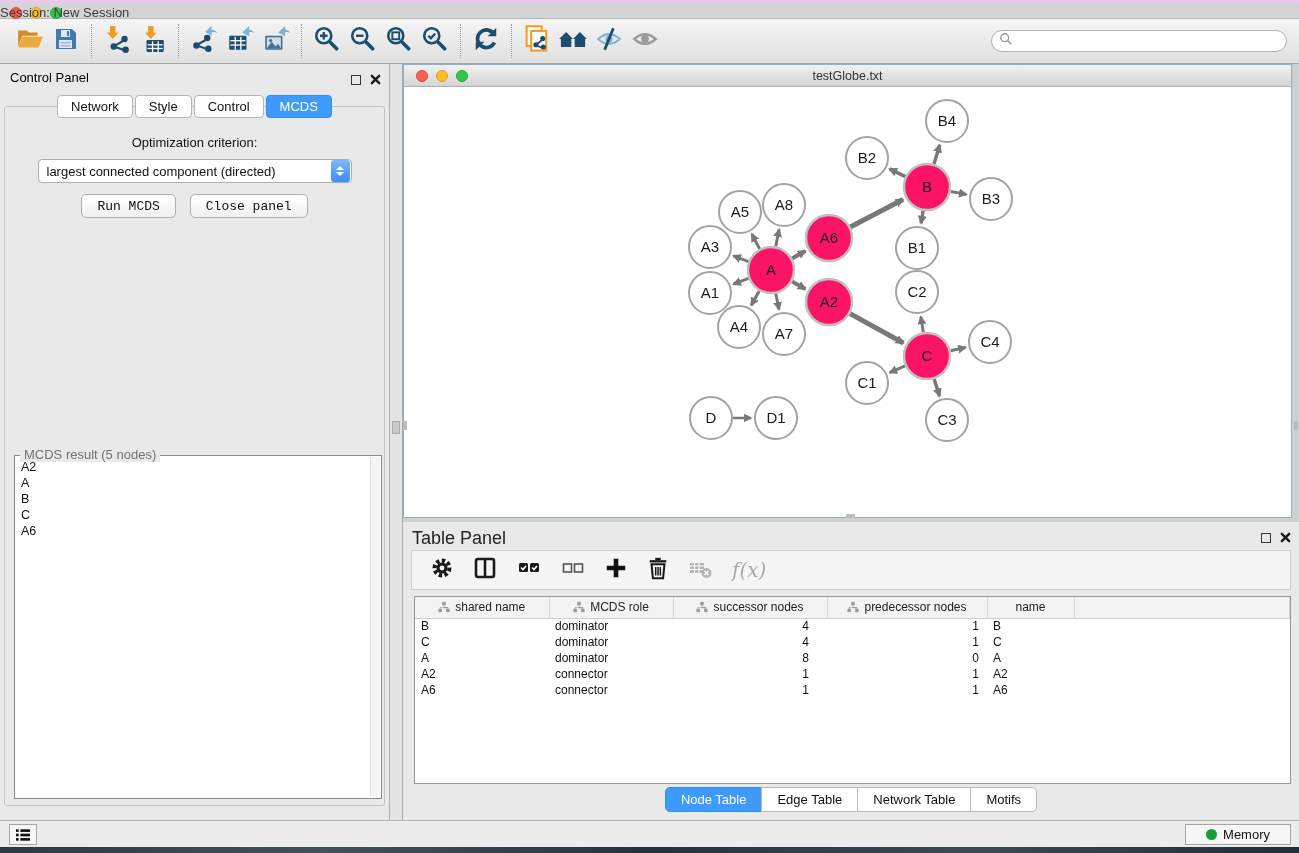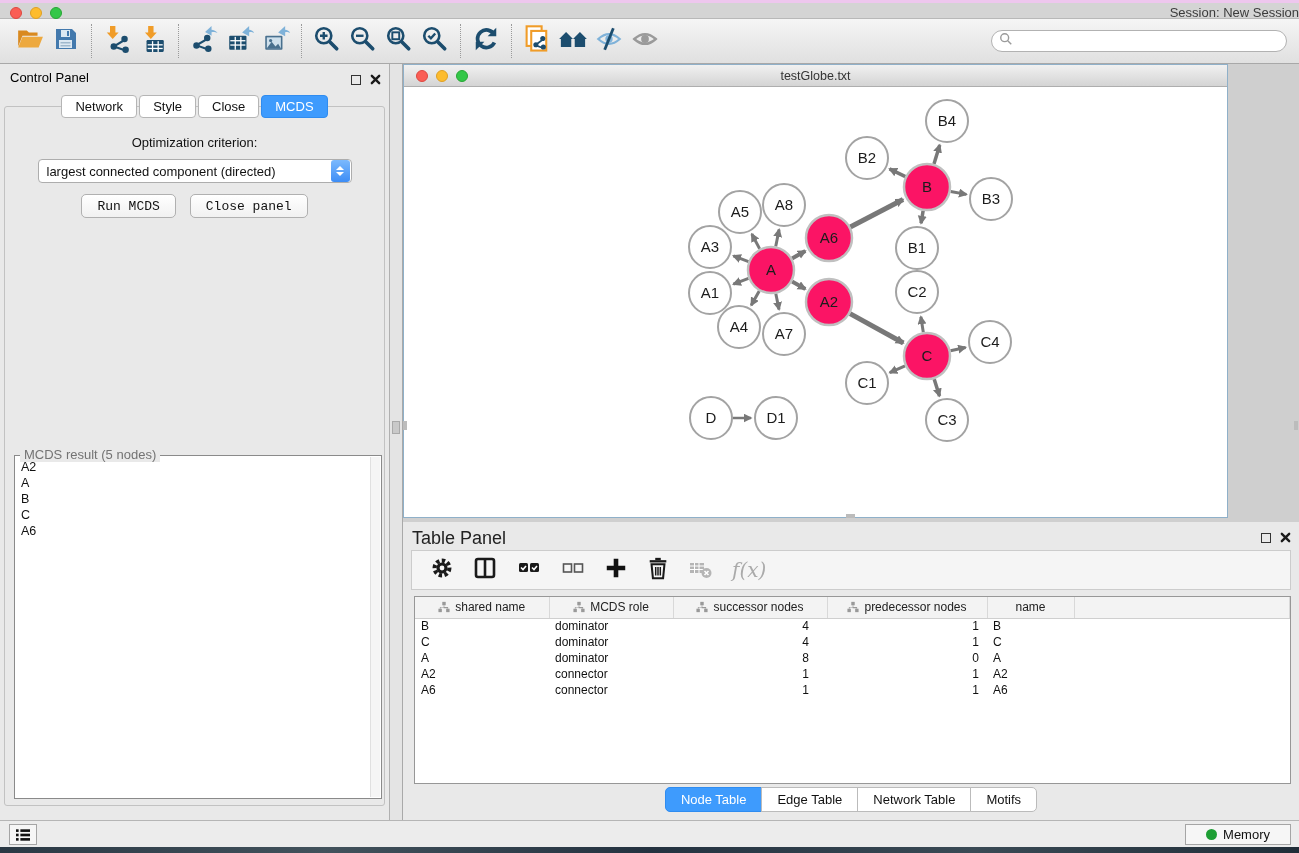--- a/index.html
+++ b/index.html
@@ -1,20 +1,20 @@
 <!DOCTYPE html>
 <html><head>
 <meta charset="utf-8">
 <style>
   * { box-sizing: border-box; margin: 0; padding: 0; }
   html,body { width:1299px; height:853px; overflow:hidden; font-family:"Liberation Sans",sans-serif; background:#cfcfcf; position:relative; }
 
   
   .titlebar { position:absolute; top:0; left:0; right:0; height:19px; background:#d4d4d4; border-top:3px solid #eec7ee; border-bottom:1px solid #b8b8b8; }
-  .titlebar .title { position:absolute; left:0; right:0; top:2px; text-align:right; font-size:13px; color:#3c3c3c; }
+  .titlebar .title { position:absolute; left:0; right:0; top:2px; text-align:left; font-size:13px; color:#3c3c3c; }
   .lights { position:absolute; left:10px; top:4px; display:flex; gap:8px; }
   .light { width:12px; height:12px; border-radius:50%; }
   .light.red{ background:#fa5e55; border:1px solid #dd4840;}
   .light.yellow{ background:#fdbc2e; border:1px solid #dfa023;}
   .light.green{ background:#33c748; border:1px solid #27a634;}
 
   
   .toolbar { position:absolute; top:19px; left:0; right:0; height:45px; background:linear-gradient(#f5f5f5,#e0e0e0); border-bottom:1px solid #a8a8a8; display:flex; align-items:center; padding:0 12px; }
   .tbtn { width:36px; height:36px; display:flex; align-items:center; justify-content:center; }
   .sep { width:1px; height:34px; border-left:1px dotted #9a9a9a; margin:0 7px; }
@@ -43,21 +43,21 @@
   .result-list { position:absolute; inset:3px 12px 3px 3px; overflow:hidden; }
   .result-item { font-size:12.5px; line-height:16px; color:#111; padding-left:3px; }
   .result-scroll { position:absolute; top:1px; bottom:1px; right:1px; width:10px; background:#f5f5f5; border-left:1px solid #e0e0e0; }
 
   
   .divider { position:absolute; left:390px; width:13px; top:64px; height:756px; background:#e4e4e4; border-right:1px solid #a9a9a9; }
   .grip { position:absolute; left:2px; top:357px; width:8px; height:13px; background:#c9c9c9; border:1px solid #a9a9a9; }
 
   
   .desktop { position:absolute; left:403px; top:64px; width:896px; height:756px; background:#cfcfcf; }
-  .net-frame { position:absolute; left:0; top:0; width:825px; height:454px; background:#fff; border:1px solid #8fb0c9; }
+  .net-frame { position:absolute; left:0; top:0; width:889px; height:454px; background:#fff; border:1px solid #8fb0c9; }
   .net-titlebar { position:absolute; top:0; left:0; right:0; height:22px; background:linear-gradient(#f1f1f1,#d4d4d4); border-bottom:1px solid #aeaeae; }
   .net-titlebar .lights { top:5px; left:12px; }
   .net-titlebar .nt { position:absolute; left:0; right:0; top:4px; text-align:center; font-size:12.5px; color:#333; }
   .net-canvas { position:absolute; top:23px; left:0; width:893px; height:429px; }
   .tick { position:absolute; background:#bcbcbc; }
 
   
   .table-panel { position:absolute; left:0; top:458px; width:896px; height:298px; background:#e9e9e9; }
   .tp-header { position:absolute; top:6px; left:9px; font-size:18px; color:#222; }
   .tp-toolbar { position:absolute; top:28px; left:8px; right:8px; height:40px; background:#f5f5f5; border:1px solid #cccccc; display:flex; align-items:center; gap:18px; padding-left:18px; }
@@ -257,21 +257,21 @@
   <div class="cp-header">Control Panel</div>
   <div class="panel-icons">
     <div class="float-icon"></div>
     <span><svg width="11" height="11" viewBox="0 0 12 12">
           <path d="M2 2l8 8M10 2l-8 8" stroke="#1a1a1a" stroke-width="2.6" stroke-linecap="round"></path>
         </svg></span>
   </div>
   <div class="cp-tabs">
     <div class="cp-tab">Network</div>
     <div class="cp-tab">Style</div>
-    <div class="cp-tab">Close</div>
+    <div class="cp-tab">Control</div>
     <div class="cp-tab active">MCDS</div>
   </div>
   <div class="cp-box">
     <div class="opt-label">Optimization criterion:</div>
     <div class="dropdown">
       <div class="val">largest connected component (directed)</div>
       <div class="stepper">
           <div class="up"></div>
           <div class="down"></div>
         </div>

